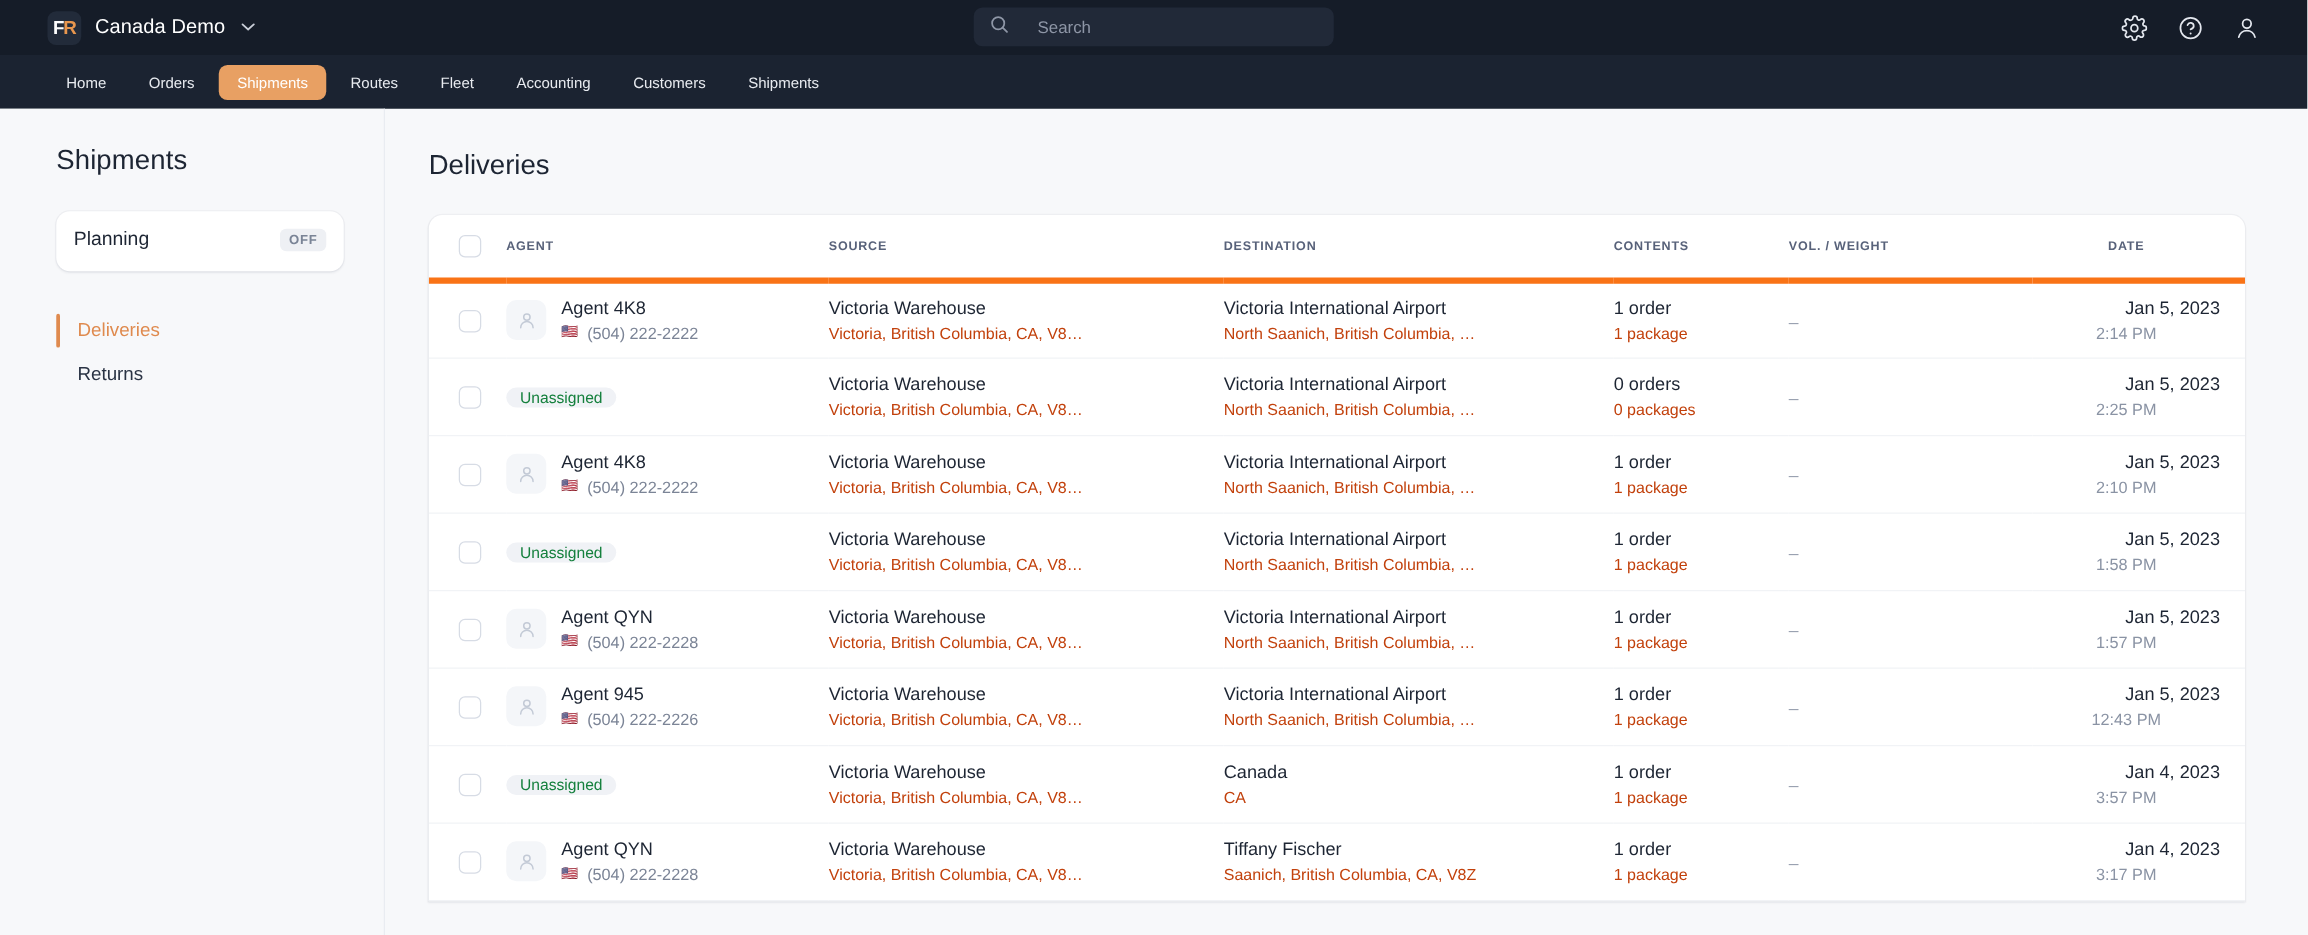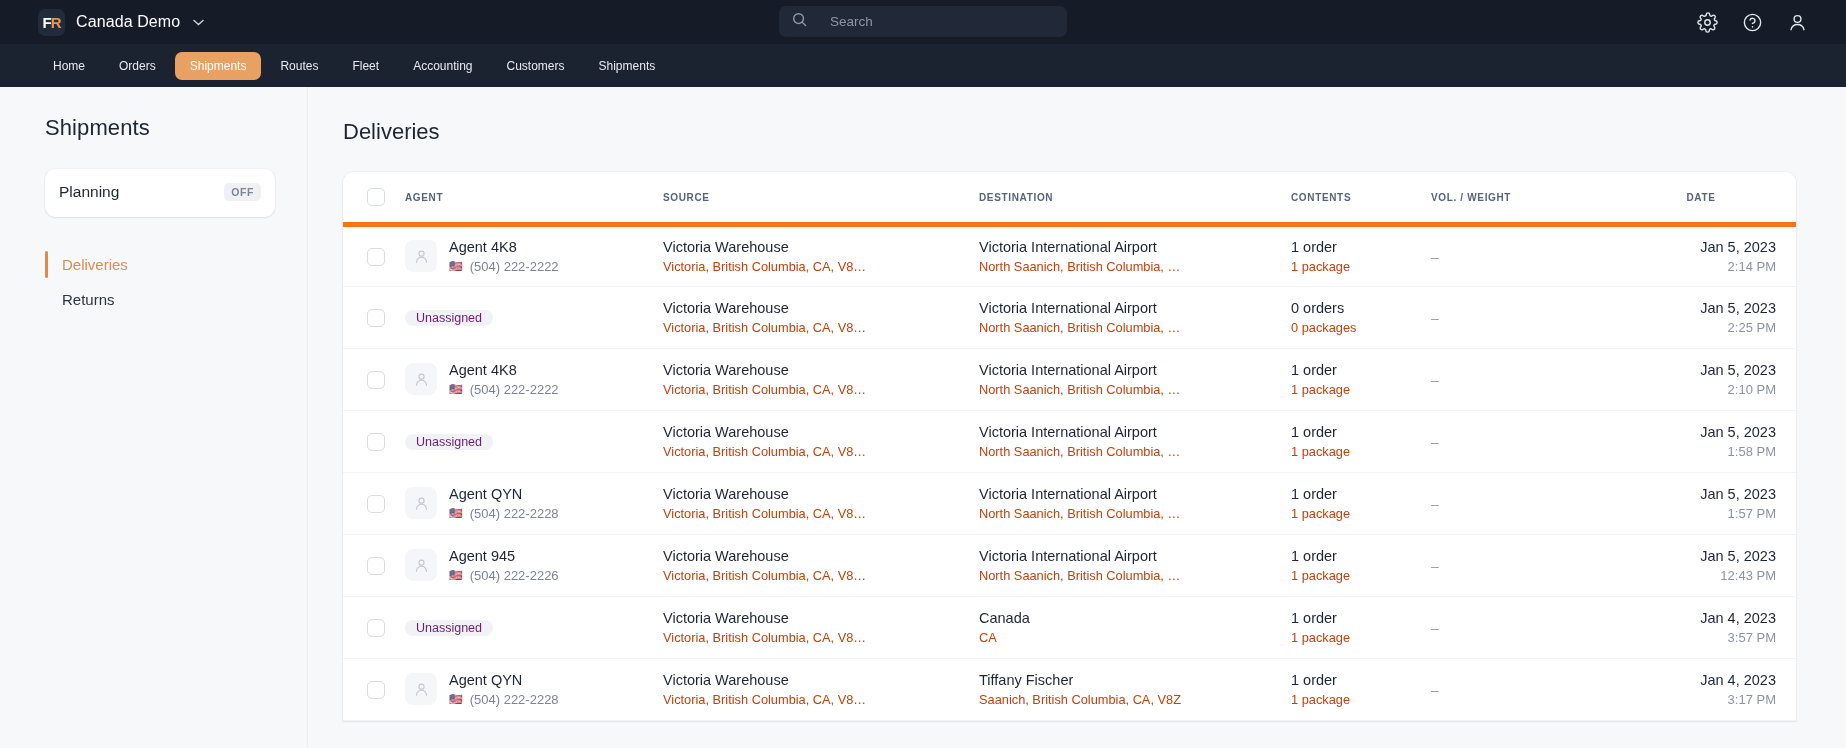--- a/index.html
+++ b/index.html
@@ -154,30 +154,30 @@
     width: 32px; height: 32px; border-radius: 8px; background: #f4f6f9;
     display: flex; align-items: center; justify-content: center; flex: 0 0 32px;
   }
   .agent-name { font-size: 14.5px; color: #1d2533; line-height: 1.35; }
   .agent-phone {
     font-size: 13px; color: #7b8496; line-height: 1.35;
     display: flex; align-items: center; gap: 7px;
   }
   .flag { font-size: 11px; line-height: 1; }
   .unassigned {
-    display: inline-block; background: #f0f2f6; color: #701a75;
+    display: inline-block; background: #f0f2f6; color: #15803d;
     font-size: 12.5px; border-radius: 13px; padding: 1px 11px;
   }
 
   .cell-main { font-size: 14.5px; color: #1d2533; line-height: 1.4; }
   .cell-sub  { font-size: 12.8px; color: #c2410c; line-height: 1.4; }
   .cell-dash { color: #9aa2b1; font-size: 14px; }
 
   .date-main { font-size: 14.5px; color: #1d2533; text-align: right; line-height: 1.4;}
-  .date-sub  { font-size: 13px; color: #8a93a4; text-align: right; line-height: 1.4;}
+  .date-sub  { font-size: 13px; color: #8a93a4; text-align: center; line-height: 1.4;}
 </style>
 </head>
 <body>
 
 <div class="topbar">
   <div class="brand">
     <div class="logo">
       <span class="l-f">F</span>
         <span class="l-r">R</span>
     </div>

